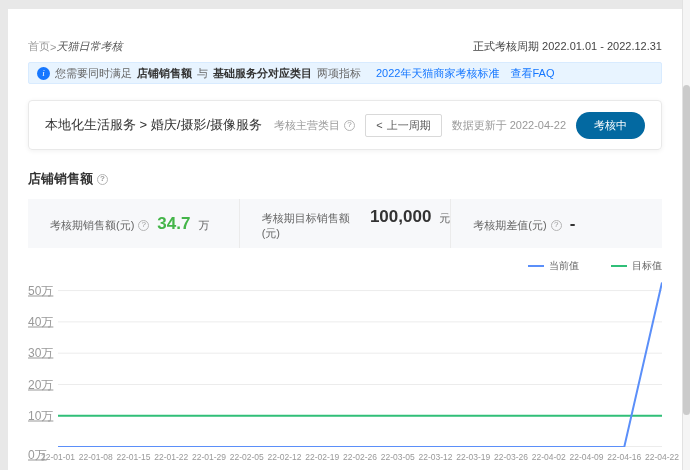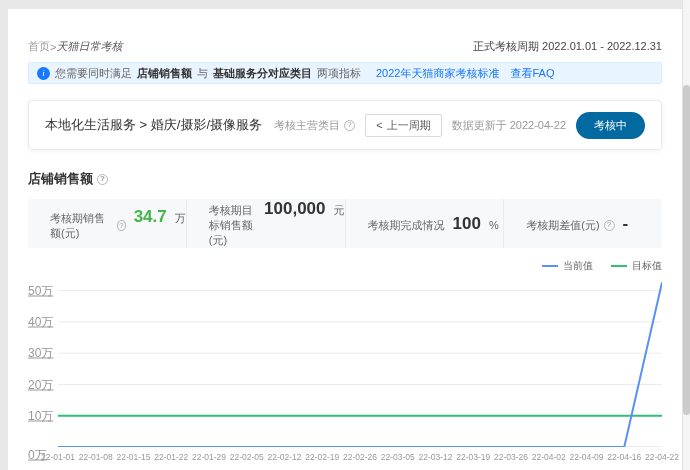--- a/index.html
+++ b/index.html
@@ -46,21 +46,21 @@
 
   .stats { margin-top:11px; background:#f7f8fa; display:flex; height:49px; }
   .stat { flex:1; display:flex; align-items:center; padding-left:22px; }
   .stat + .stat { border-left:1px solid #ebebeb; }
   .stat-inner { display:flex; align-items:baseline; gap:8px; }
   .stat-label { font-size:11px; color:#666; display:flex; align-items:center; }
   .stat-value { font-size:17px; font-weight:bold; color:#333; }
   .stat-unit { font-size:11px; color:#666; }
 
   .legend { margin-top:10px; height:15px; display:flex; justify-content:flex-end; align-items:center;
-            gap:18px; font-size:10px; color:#666; }
+            gap:32px; font-size:10px; color:#666; }
   .legend-item { display:inline-flex; align-items:center; gap:5px; cursor:pointer; }
   .legend-line { width:16px; height:2px; display:inline-block; }
 
   .chart-body { position:relative; height:172px; margin-top:2px; }
   .y-labels { position:absolute; left:0; top:0; width:28px; height:100%; }
   .y-label { position:absolute; left:0; transform:translateY(-50%); font-size:12px; color:#999;text-decoration:underline; }
   .plot { position:absolute; left:30px; right:0; top:0; bottom:0; }
   .plot svg { width:100%; height:100%; display:block; }
   .x-labels { position:relative; margin-left:30px; margin-top:5px; height:14px; font-size:8.5px; color:#999; }
   .x-label { position:absolute; top:0; transform:translateX(-50%); white-space:nowrap; }
@@ -129,29 +129,20 @@
           <span class="stat-unit">万</span>
         </div>
       </div>
       <div class="stat">
         <div class="stat-inner">
           <span class="stat-label">
             <span>考核期目标销售额(元)</span>
           </span>
           <span class="stat-value">100,000</span>
           <span class="stat-unit">元</span>
-        </div>
-      </div>
-      <div class="stat">
-        <div class="stat-inner">
-          <span class="stat-label">
-            <span>考核期完成情况</span>
-          </span>
-          <span class="stat-value">100</span>
-          <span class="stat-unit">%</span>
         </div>
       </div>
       <div class="stat">
         <div class="stat-inner">
           <span class="stat-label">
             <span>考核期差值(元)</span>
             <span class="help-icon">?</span>
           </span>
           <span class="stat-value">-</span>
           <span class="stat-unit"></span>

